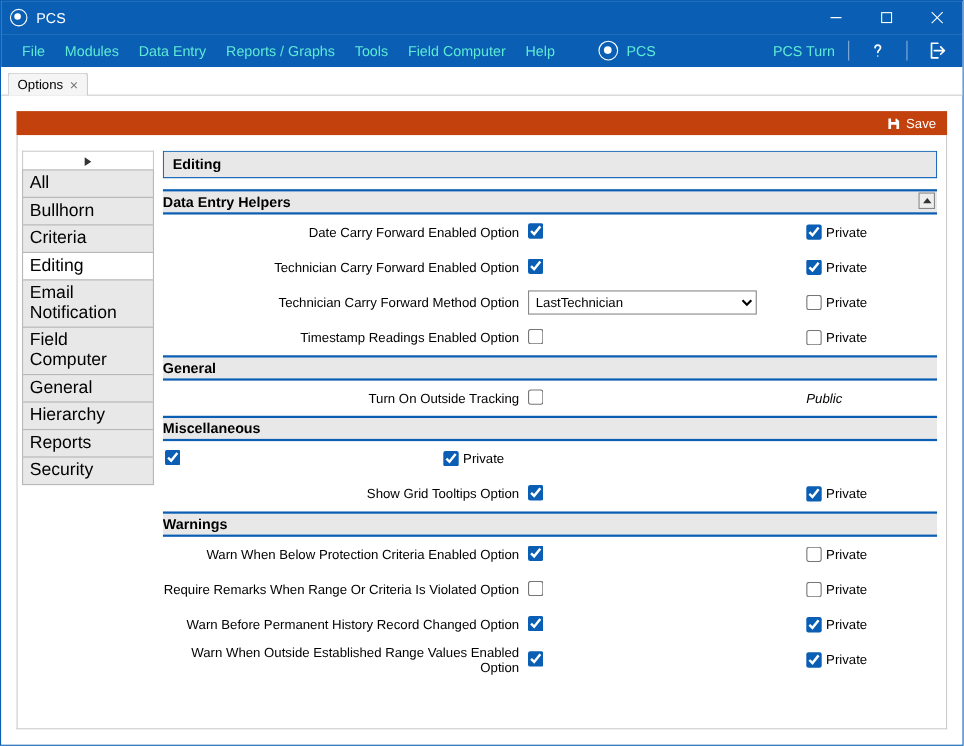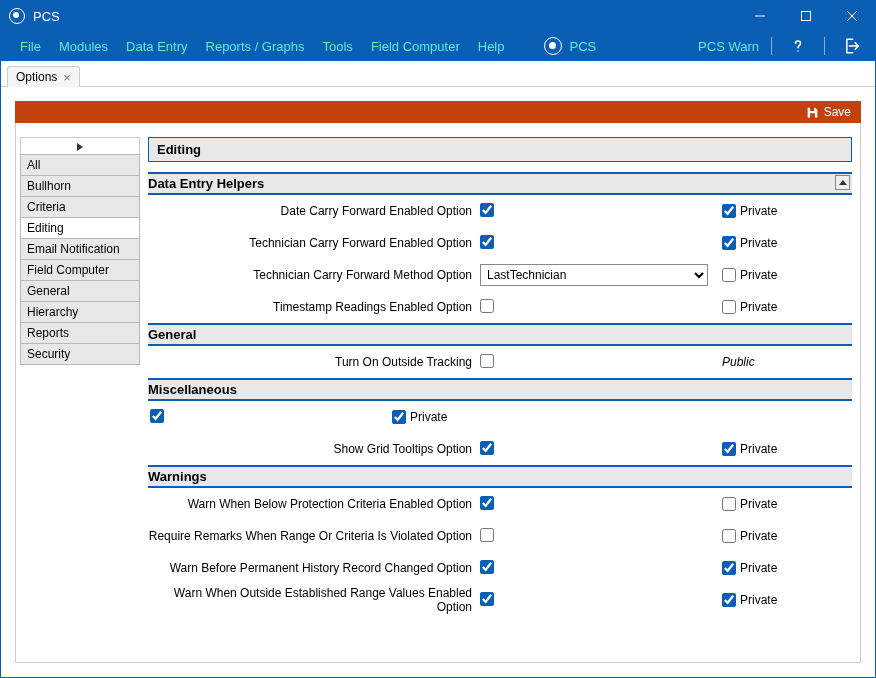--- a/index.html
+++ b/index.html
@@ -36,37 +36,37 @@
   .action-bar { background: #c2410c; height: 22px; display: flex; align-items: center; justify-content: flex-end; padding: 0 10px; color: #fff; font-size: 12px; }
   .action-bar .save { display: flex; align-items: center; gap: 5px; cursor: pointer; }
   .action-bar svg { width: 13px; height: 13px; fill: #fff; }
 
   .panel-body { border: 1px solid #ccc; border-top: none; padding: 14px 8px 14px 4px; display: flex; height: calc(100% - 22px); gap: 8px; background:#fff; }
 
   
   .sidebar { width: 120px; flex-shrink: 0; }
   .sidebar-collapse { height: 18px; border: 1px solid #ccc; border-bottom: none; display:flex; align-items:center; justify-content:center; cursor:pointer; }
   .sidebar-collapse svg { width:8px; height:10px; fill:#333; }
-  .sidebar-item { border: 1px solid #b8b8b8; padding: 3px 6px; background: #e8e8e8; font-size: 12px; cursor: pointer; margin-top: -1px; }
+  .sidebar-item { border: 1px solid #b8b8b8; padding: 3px 6px; background: #e8e8e8; font-size: 16px; cursor: pointer; margin-top: -1px; }
   .sidebar-item.active { background: #fff; }
 
   
   .main { flex: 1; overflow: hidden; }
   .page-title-box { border: 1px solid #0a5fb5; background: #e8e8e8; padding: 4px 8px; font-weight: bold; font-size: 13px; margin-bottom: 10px; }
   
   .section-header { font-weight: bold; font-size: 13px; background: #e8e8e8; border-bottom: 2px solid #0a5fb5; border-top: 2px solid #0a5fb5; padding: 2px 0; position: relative; display:flex; align-items:center; }
   .section-header .collapse-btn { position: absolute; right: 2px; top: 1px; width: 15px; height: 15px; border: 1px solid #888; background: #eee; display:flex; align-items:center; justify-content:center; cursor:pointer; }
   .section-header .collapse-btn svg { width:8px; height:5px; fill:#333; }
 
   .opt-row { display: flex; align-items: center; height: 32px; }
   .opt-label { width: 330px; text-align: right; padding-right: 6px; font-size: 12px; }
   .opt-ctrl { width: 244px; padding-left: 2px; }
   .opt-ctrl input[type=checkbox] { width: 14px; height: 14px; accent-color: #0a5fb5; }
-  .opt-ctrl select { width: 228px; font-size: 12px; padding: 2px; border:1px solid #888; background:#fff; }
-  .opt-priv { display: flex; gap: 4px; font-size: 12px; width: 90px; }
+  .opt-ctrl select { width: 208px; font-size: 12px; padding: 2px; border:1px solid #888; background:#fff; }
+  .opt-priv { display: flex; gap: 4px; font-size: 12px; width: 90px; margin-left: 11px; }
   .opt-priv input[type=checkbox] { width: 14px; height: 14px; accent-color: #0a5fb5; }
   .opt-priv .public { font-style: italic; }
 
 </style>
 </head>
 <body>
 
 <div class="titlebar">
   <div class="app-icon"></div>
   <div class="title">PCS</div>
@@ -95,21 +95,21 @@
     <div class="menu-item">Data Entry</div>
     <div class="menu-item">Reports / Graphs</div>
     <div class="menu-item">Tools</div>
     <div class="menu-item">Field Computer</div>
     <div class="menu-item">Help</div>
     <div class="brand">
       <div class="brand-icon"></div>
       <span>PCS</span>
     </div>
     <div class="right">
-      <span>PCS Warn</span>
+      <span>PCS Turn</span>
       <div class="sep"></div>
       <div class="icon-btn">
         <svg viewBox="0 0 24 24">
           <path d="M9 9a3 3 0 116 0c0 2-3 2.5-3 5" stroke-linecap="round"></path>
           <circle cx="12" cy="18" r="0.8" fill="#fff" stroke="none"></circle>
         </svg>
       </div>
       <div class="sep"></div>
       <div class="icon-btn">
         <svg viewBox="0 0 24 24">

